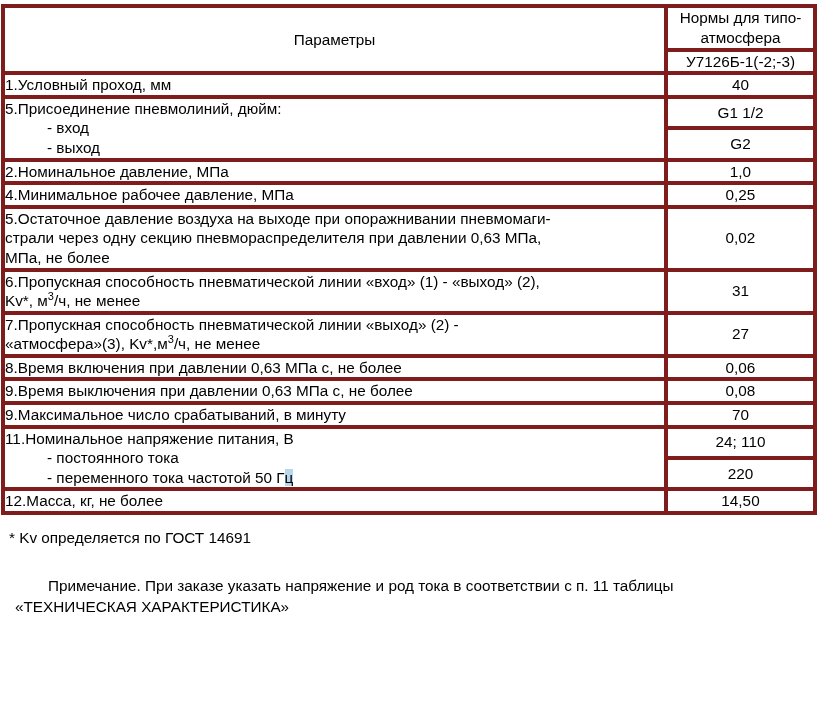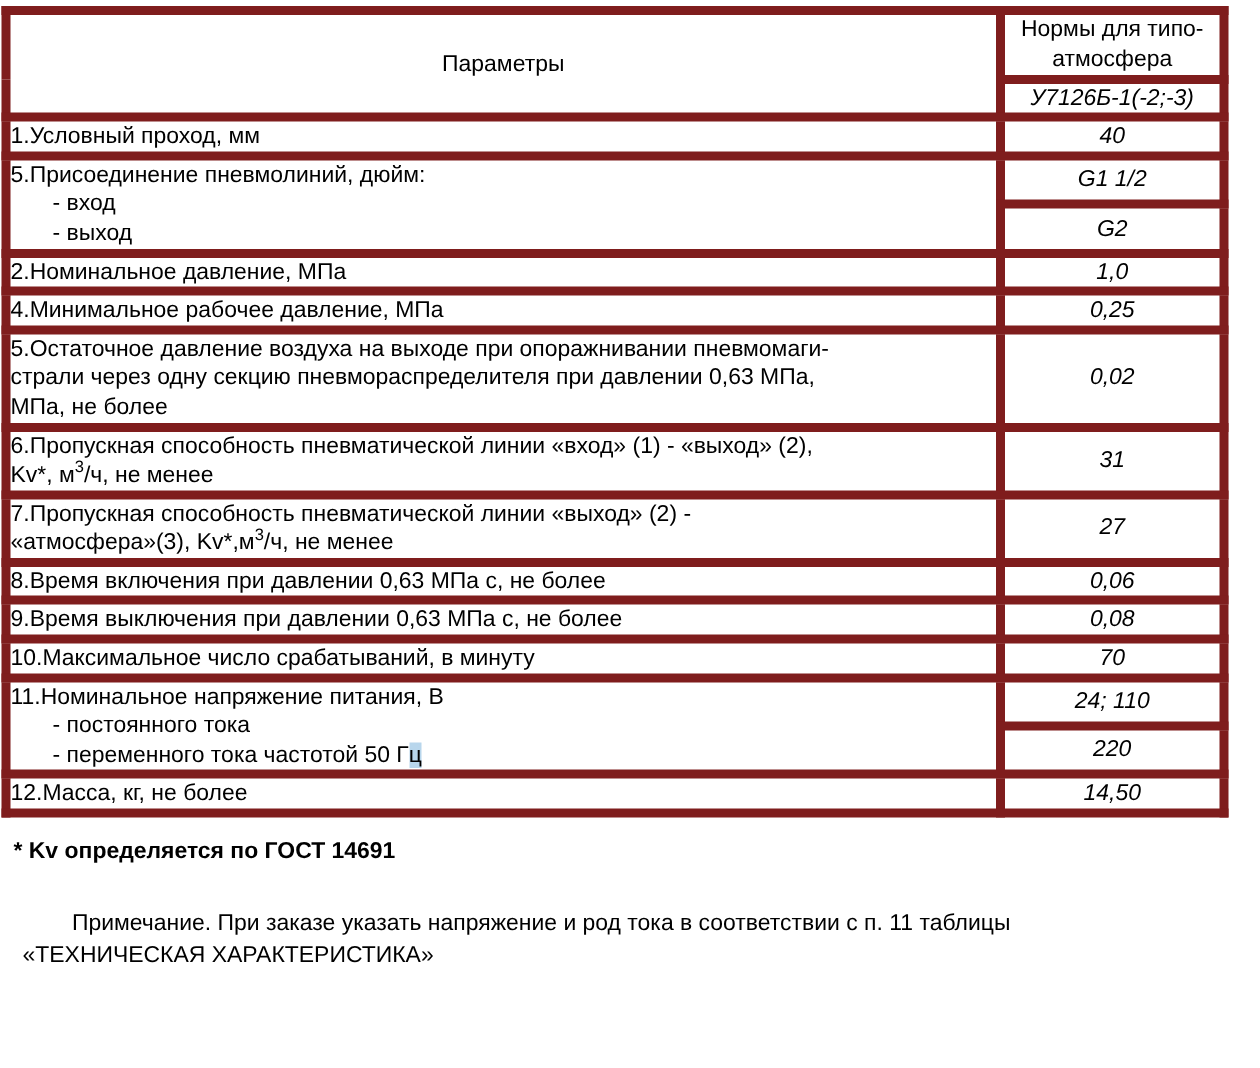--- a/index.html
+++ b/index.html
@@ -23,56 +23,54 @@
 
   table.spec {
     border-collapse: collapse;
     table-layout: fixed;
     width: 812px;
     margin: 4px 0 0 1px;
     font-size: 15.3px;
     line-height: 1.28;
   }
   table.spec td {
-    border: 6px solid #7f1d1d;
+    border: 4px solid #7f1d1d;
     padding: 0;
     vertical-align: middle;
   }
   col.c-param { width: 663px; }
   col.c-norm  { width: 149px; }
 
   .cell-param {
     padding: 5px 6px 5px 7px;
   }
   .cell-norm {
     text-align: center;
     padding: 5px 4px;
-    font-style: italic;
   }
   .hdr-top {
     text-align: center;
     padding: 6px 6px 5px 6px;
     line-height: 1.3;
   }
   .sub {
-    padding-left: 28px;
+    padding-left: 42px;
   }
 
   .hl {
     background: #b8d6ec;
   }
 
   .notes {
     margin: 13px 0 0 0;
     font-size: 15.3px;
     line-height: 1.32;
   }
   .note-foot {
     margin: 0 0 0 9px;
-    font-weight: bold;
   }
   .note-gap {
     height: 27px;
   }
   .note-block {
     margin: 0 0 0 15px;
     line-height: 1.38;
   }
   .note-indent {
     display: inline-block;
@@ -198,21 +196,21 @@
         <td class="cell-param">
           <span>9.Время выключения при давлении 0,63 МПа с, не более</span>
         </td>
         <td class="cell-norm">
           <span>0,08</span>
         </td>
       </tr>
 
       <tr>
         <td class="cell-param">
-          <span>10.Максимальное число срабатываний, в минуту</span>
+          <span>9.Максимальное число срабатываний, в минуту</span>
         </td>
         <td class="cell-norm">
           <span>70</span>
         </td>
       </tr>
 
       <tr>
         <td class="cell-param" rowspan="2">
           <div>11.Номинальное напряжение питания, В</div>
           <div class="sub">- постоянного тока</div>

